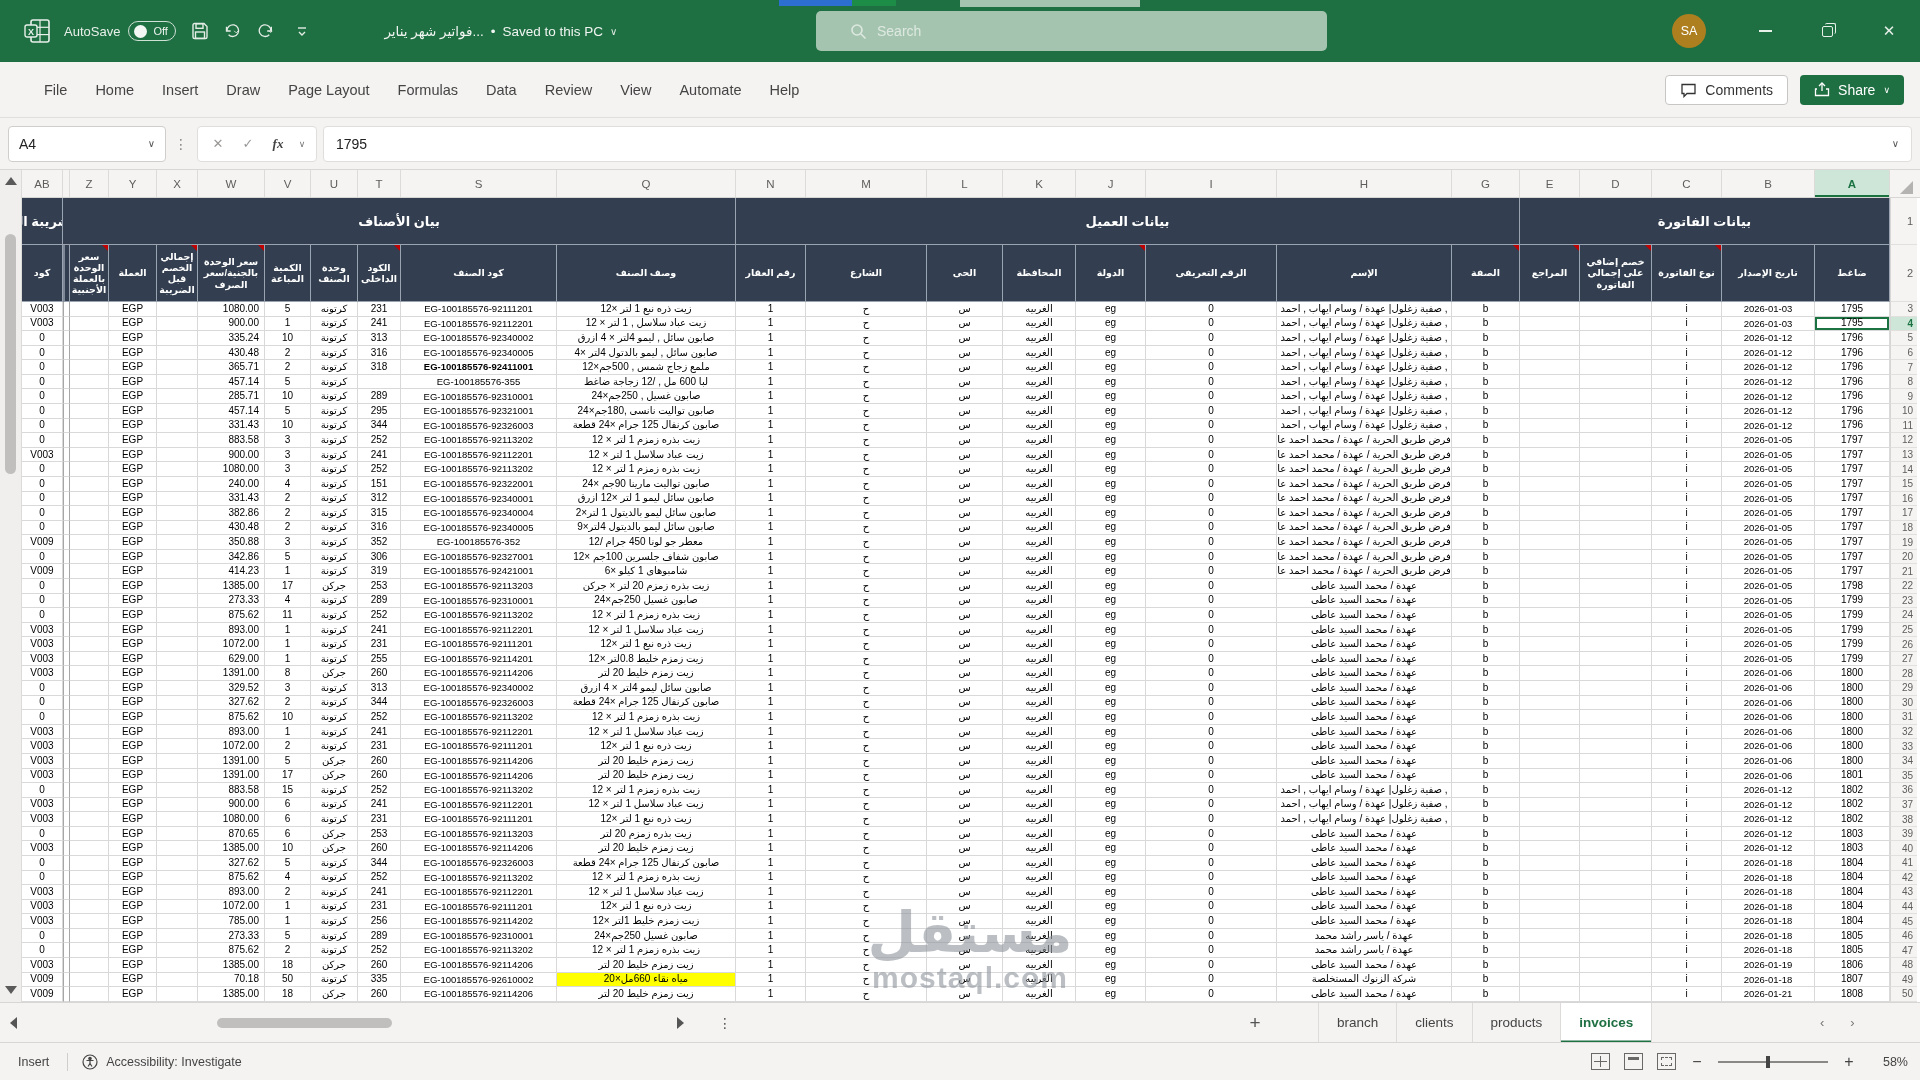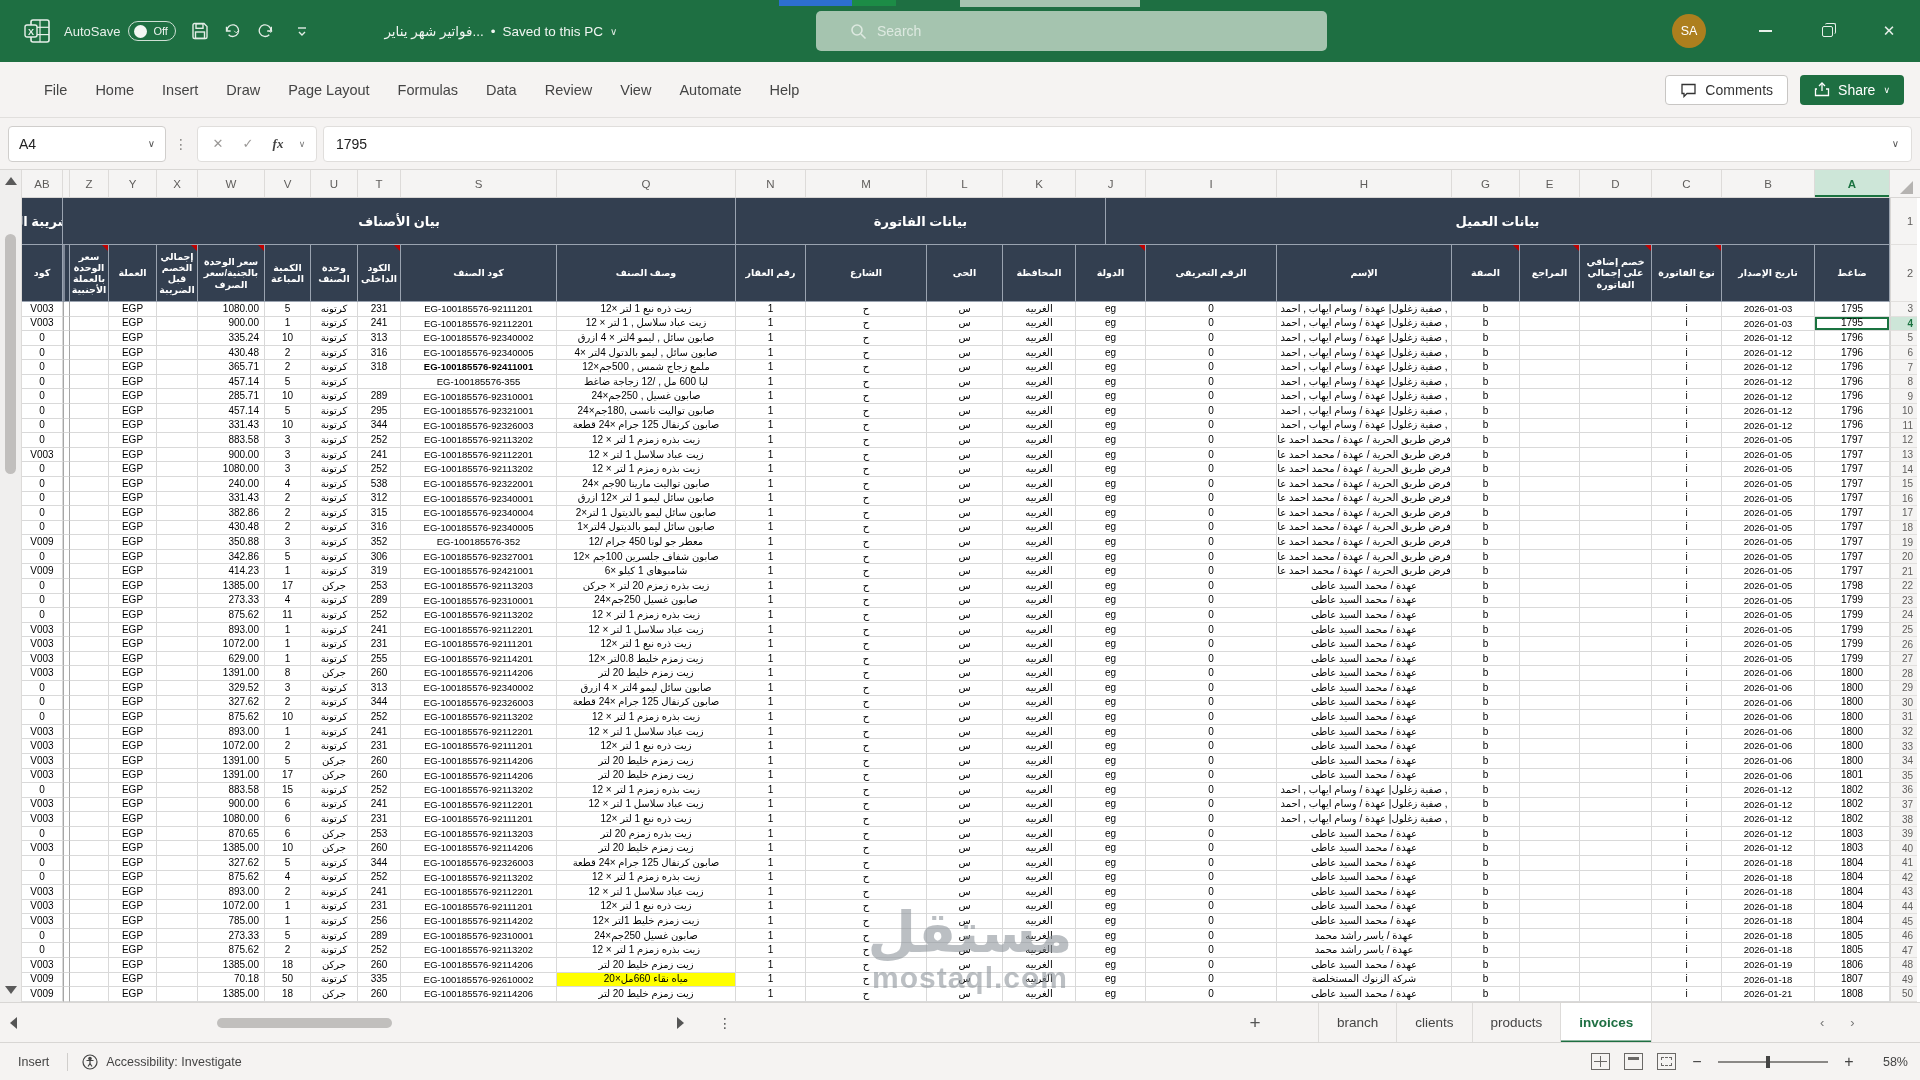--- a/index.html
+++ b/index.html
@@ -322,22 +322,22 @@
           <div class="letter-cell" style="width: 60px;">E</div>
           <div class="letter-cell" style="width: 72px;">D</div>
           <div class="letter-cell" style="width: 70px;">C</div>
           <div class="letter-cell" style="width: 93px;">B</div>
           <div class="letter-cell sel" style="width: 75px;">A</div>
           <div class="corner-cell"></div>
         </div>
       <div class="band-row">
           <div class="band" style="width: 41px;">ضريبة الـ</div>
           <div class="band" style="width: 673px;">بيان الأصناف</div>
+          <div class="band" style="width: 784px;">بيانات العميل</div>
           <div class="band" style="width: 370px;">بيانات الفاتورة</div>
-          <div class="band" style="width: 784px;">بيانات العميل</div>
           <div class="rownum hdr">1</div>
         </div>
       <div class="labels-row">
           <div class="hcell" style="width: 41px;">
             <span>كود</span>
           </div>
           <div class="hcell hidden-mark" style="width: 7px;">
             <span></span>
           </div>
           <div class="hcell" style="width: 39px;">
@@ -744,21 +744,21 @@
           </div>
           <div class="drow">
             <div class="dcell" style="width: 41px;">0</div>
             <div class="dcell hiddencol" style="width: 7px;"></div>
             <div class="dcell" style="width: 39px;"></div>
             <div class="dcell" style="width: 48px;">EGP</div>
             <div class="dcell" style="width: 41px;"></div>
             <div class="dcell num" style="width: 67px;">240.00</div>
             <div class="dcell" style="width: 46px;">4</div>
             <div class="dcell" style="width: 47px;">كرتونة</div>
-            <div class="dcell" style="width: 43px;">538</div>
+            <div class="dcell" style="width: 43px;">151</div>
             <div class="dcell lat" style="width: 156px;">EG-100185576-92322001</div>
             <div class="dcell artext" style="width: 179px;">صابون تواليت مارينا 90جم ×24</div>
             <div class="dcell" style="width: 70px;">1</div>
             <div class="dcell" style="width: 121px;">ح</div>
             <div class="dcell" style="width: 76px;">س</div>
             <div class="dcell" style="width: 73px;">الغربيه</div>
             <div class="dcell" style="width: 70px;">eg</div>
             <div class="dcell" style="width: 131px;">0</div>
             <div class="dcell artext" style="width: 175px;">فرض طريق الحرية / عهدة / محمد احمد عا</div>
             <div class="dcell" style="width: 68px;">b</div>
@@ -827,21 +827,21 @@
             <div class="dcell" style="width: 41px;">0</div>
             <div class="dcell hiddencol" style="width: 7px;"></div>
             <div class="dcell" style="width: 39px;"></div>
             <div class="dcell" style="width: 48px;">EGP</div>
             <div class="dcell" style="width: 41px;"></div>
             <div class="dcell num" style="width: 67px;">430.48</div>
             <div class="dcell" style="width: 46px;">2</div>
             <div class="dcell" style="width: 47px;">كرتونة</div>
             <div class="dcell" style="width: 43px;">316</div>
             <div class="dcell lat" style="width: 156px;">EG-100185576-92340005</div>
-            <div class="dcell artext" style="width: 179px;">صابون سائل ليمو بالديتول 4لتر×1</div>
+            <div class="dcell artext" style="width: 179px;">صابون سائل ليمو بالديتول 4لتر×9</div>
             <div class="dcell" style="width: 70px;">1</div>
             <div class="dcell" style="width: 121px;">ح</div>
             <div class="dcell" style="width: 76px;">س</div>
             <div class="dcell" style="width: 73px;">الغربيه</div>
             <div class="dcell" style="width: 70px;">eg</div>
             <div class="dcell" style="width: 131px;">0</div>
             <div class="dcell artext" style="width: 175px;">فرض طريق الحرية / عهدة / محمد احمد عا</div>
             <div class="dcell" style="width: 68px;">b</div>
             <div class="dcell" style="width: 60px;"></div>
             <div class="dcell" style="width: 72px;"></div>

